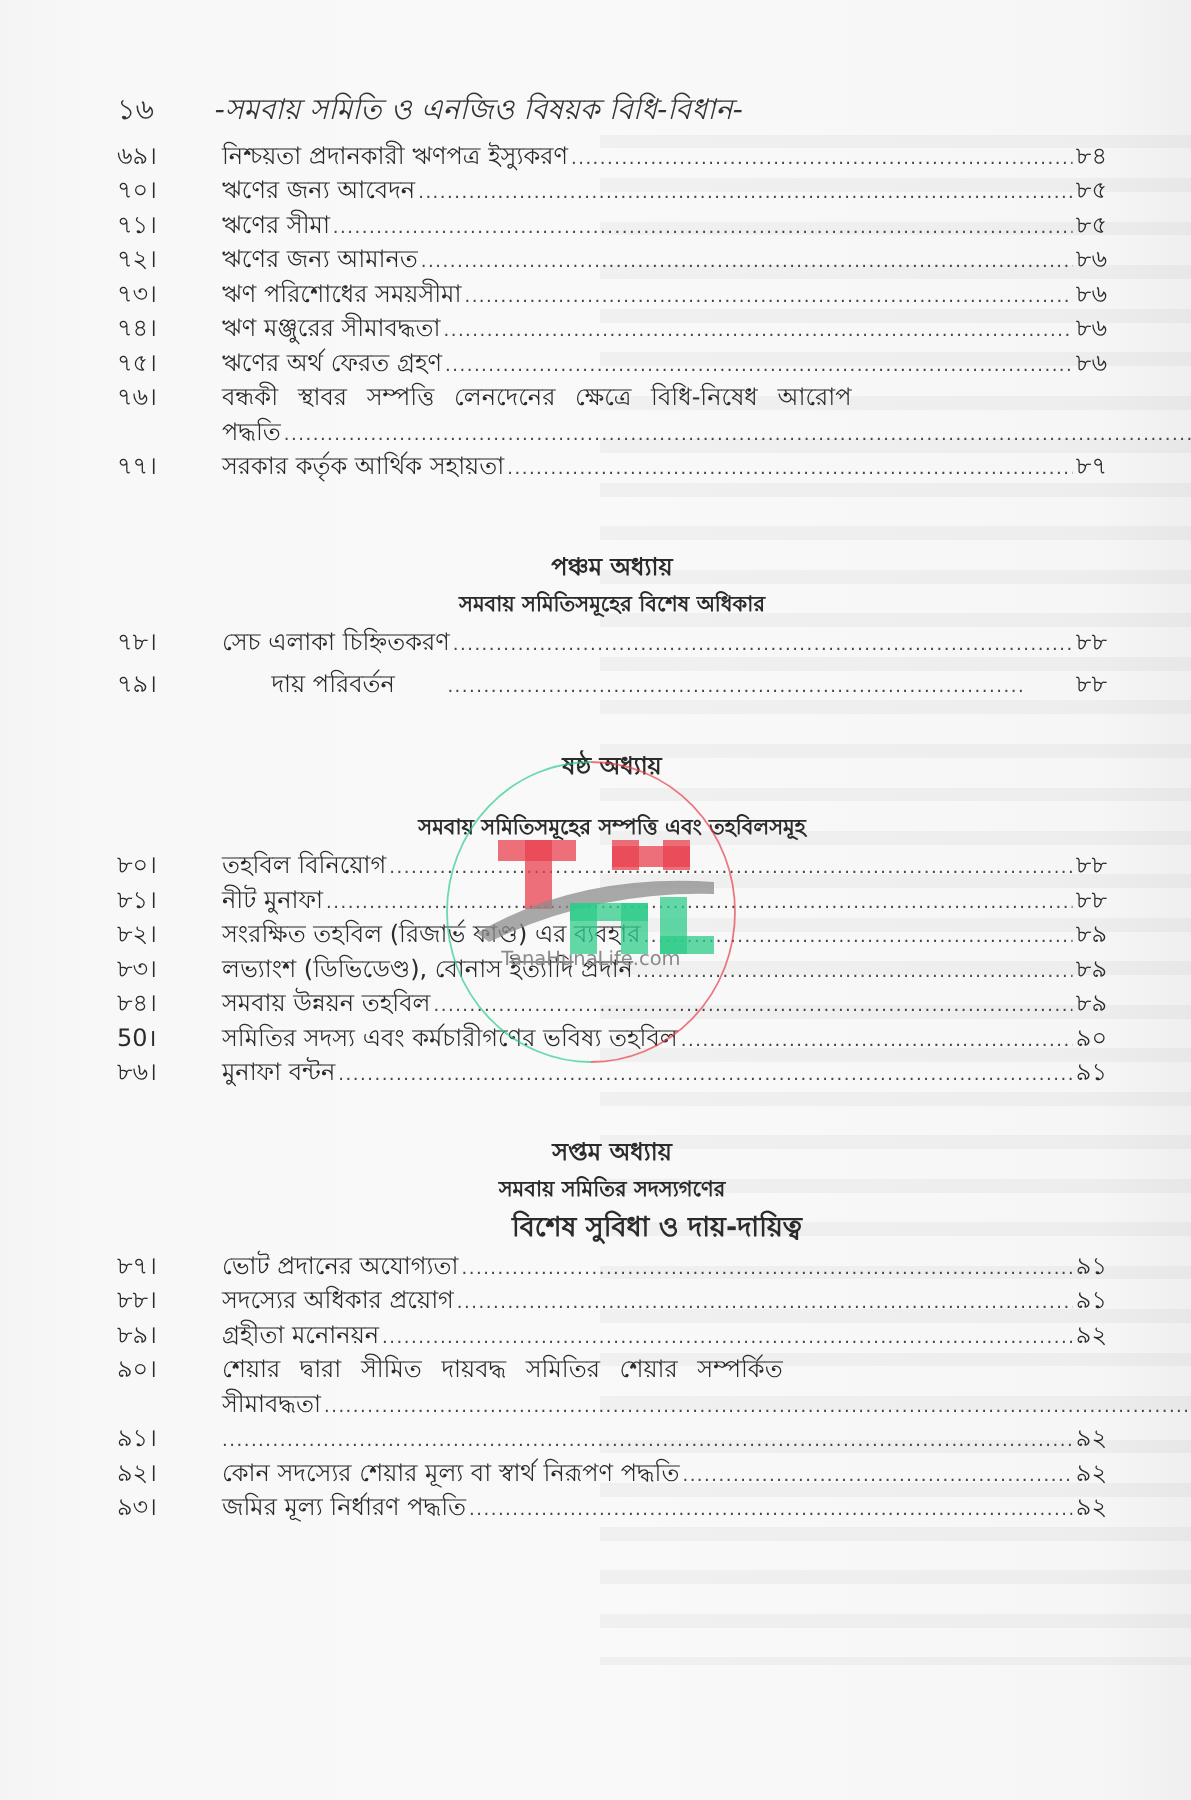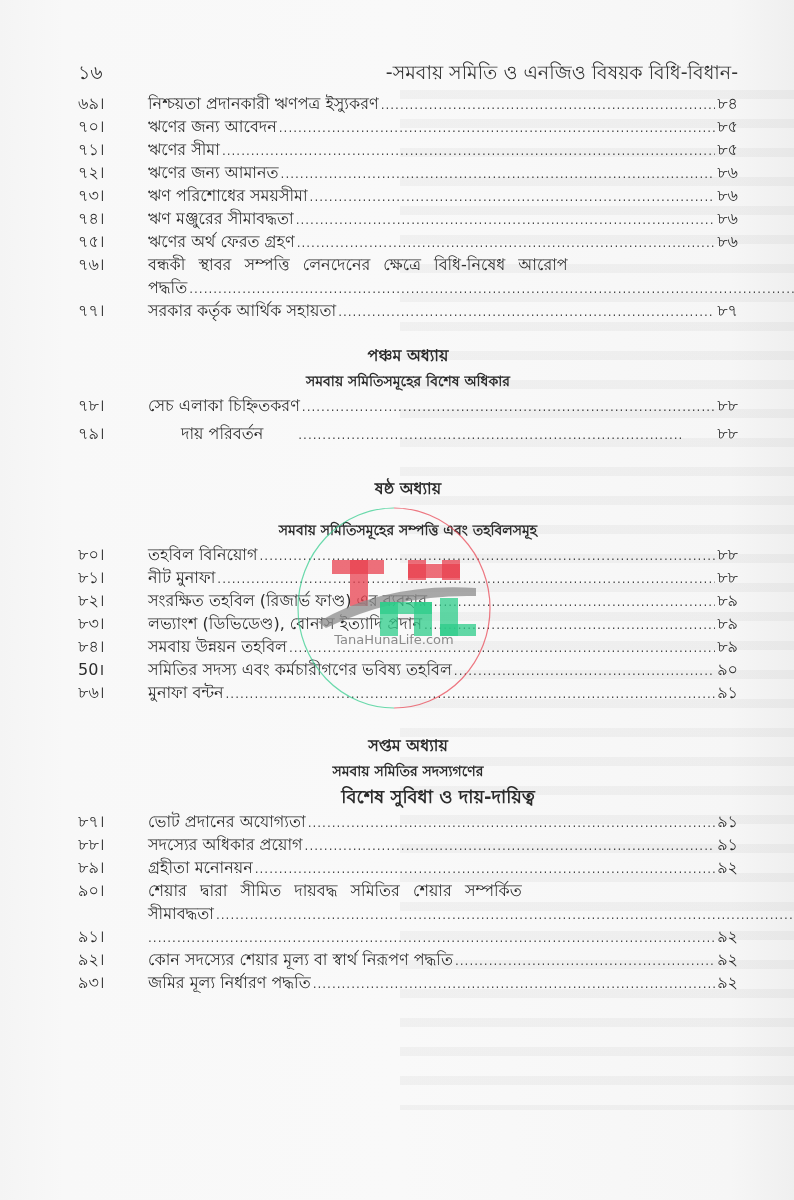--- a/index.html
+++ b/index.html
@@ -41,24 +41,25 @@
     }
     .header .page-num {
       position: absolute;
       left: 0;
       top: 0;
       font-size: 19px;
       color: #333;
     }
     .header .running-title {
       position: absolute;
-      left: 88px;
+      left: 65px;
       right: 0;
       top: 0;
-      text-align: right;
+      text-align: left;
+      font-style: italic;
       font-size: 19px;
       color: #333;
     }
     .toc {
       position: absolute;
       left: 78px;
       top: 92px;
       width: 660px;
     }
     .entry {
@@ -219,21 +220,21 @@
       </div>
     </div>
 
     <div class="entry">
       <span class="num">৭৭।</span>
       <span class="title">সরকার কর্তৃক আর্থিক সহায়তা</span>
       <span class="leader"></span>
       <span class="pg">৮৭</span>
     </div>
 
-    <div class="chapter" style="margin-top:22px;">
+    <div class="chapter" style="margin-top:44px;">
       <div class="ch-name">পঞ্চম অধ্যায়</div>
       <div class="ch-title">সমবায় সমিতিসমূহের বিশেষ অধিকার</div>
     </div>
     <div class="entry">
       <span class="num">৭৮।</span>
       <span class="title">সেচ এলাকা চিহ্নিতকরণ</span>
       <span class="leader"></span>
       <span class="pg">৮৮</span>
     </div>
     <div class="entry" style="margin-top:5px;gap:33px;">

